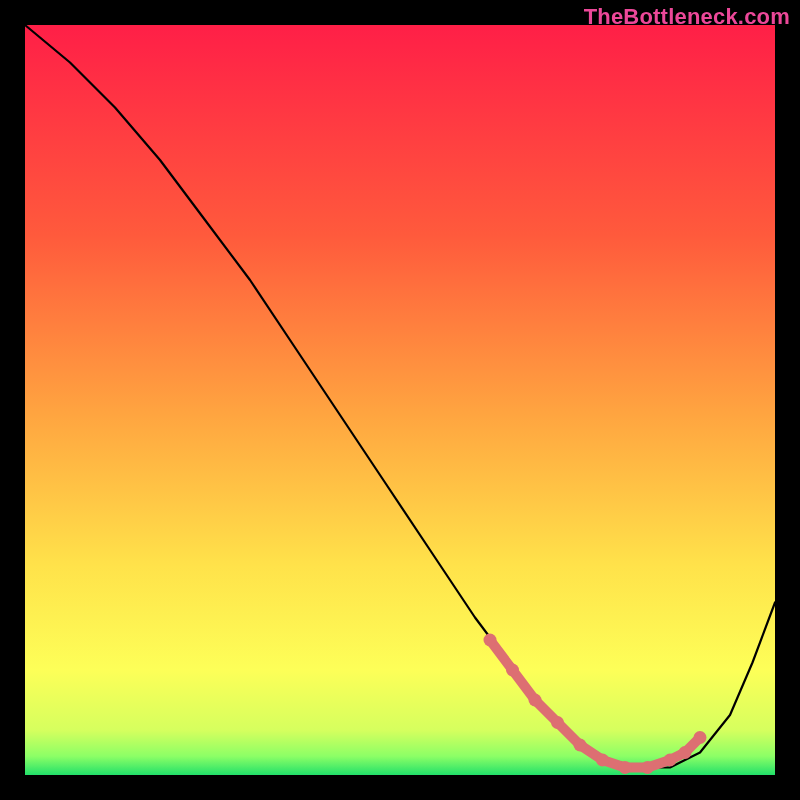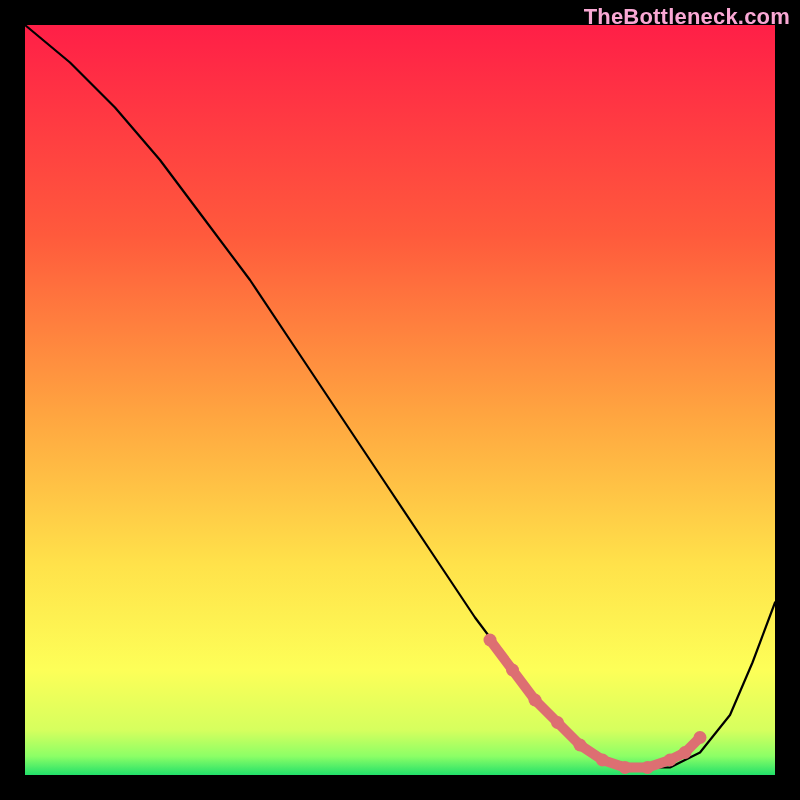--- a/index.html
+++ b/index.html
@@ -17,21 +17,21 @@
     width: 800px;
     height: 800px;
   }
   .watermark {
     position: absolute;
     top: 4px;
     right: 10px;
     font-family: Arial, Helvetica, sans-serif;
     font-size: 22px;
     font-weight: 600;
-    color: #f9a8d4;
+    color: #ec4899;
     letter-spacing: 0.2px;
   }
 </style>
 </head>
 <body>
 
 <svg class="canvas" viewBox="0 0 800 800" preserveAspectRatio="none">
   <defs>
     <linearGradient id="bg-grad" x1="0" y1="0" x2="0" y2="1">
         <stop offset="0%" stop-color="#ff1f47"></stop>

